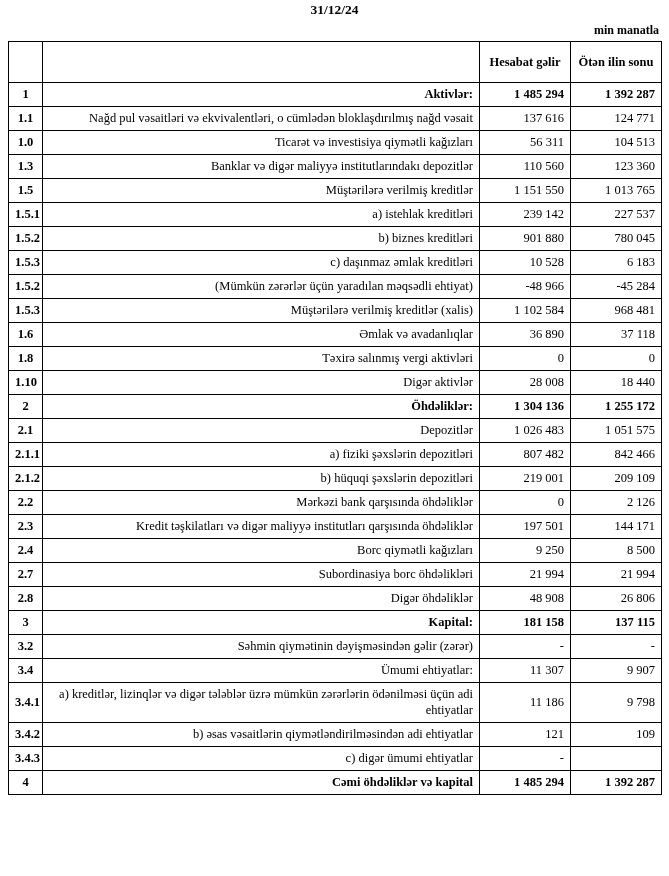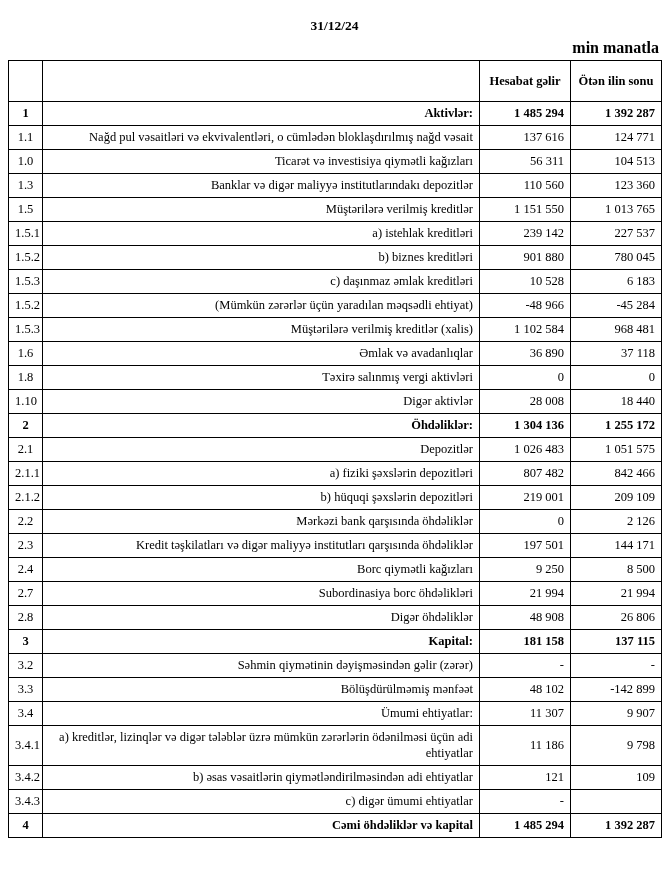--- a/index.html
+++ b/index.html
@@ -6,34 +6,34 @@
     margin: 0;
     padding: 0;
     background: #ffffff;
     color: #000000;
     font-family: "Liberation Serif", "DejaVu Serif", serif;
   }
   .page {
     width: 669px;
     height: 876px;
     box-sizing: border-box;
-    padding: 16px 8px 6px 8px;
+    padding: 0 8px 6px 8px;
     background: #ffffff;
     overflow: hidden;
   }
   .report-date {
     text-align: center;
     font-weight: bold;
     font-size: 13.5px;
     padding-top: 2px;
   }
   .unit-note {
     text-align: right;
     font-weight: bold;
-    font-size: 16px;
+    font-size: 12px;
     margin: 5px 2px 3px 0;
   }
   table.balance {
     border-collapse: collapse;
     width: 653px;
     table-layout: fixed;
     font-size: 12.5px;
   }
   table.balance th,
   table.balance td {
@@ -48,20 +48,21 @@
     text-align: center;
     height: 34px;
     font-size: 12.5px;
   }
   col.c-num  { width: 34px; }
   col.c-desc { width: 437px; }
   col.c-val  { width: 91px; }
   td.num {
     text-align: center;
     height: 17px;
+    font-weight: bold;
   }
   td.desc {
     text-align: right;
     margin-top: 47px;
   }
   td.val {
     text-align: right;
     padding-right: 8px;
   }
   tr.bold td {
@@ -229,26 +230,20 @@
           <td class="val">181 158</td>
           <td class="val">137 115</td>
         </tr>
         <tr>
           <td class="num">3.2</td>
           <td class="desc">Səhmin qiymətinin dəyişməsindən gəlir (zərər)</td>
           <td class="val">-</td>
           <td class="val">-</td>
         </tr>
         <tr>
-          <td class="num">3.3</td>
-          <td class="desc">Bölüşdürülməmiş mənfəət</td>
-          <td class="val">48 102</td>
-          <td class="val">-142 899</td>
-        </tr>
-        <tr>
           <td class="num">3.4</td>
           <td class="desc">Ümumi ehtiyatlar:</td>
           <td class="val">11 307</td>
           <td class="val">9 907</td>
         </tr>
         <tr>
           <td class="num">3.4.1</td>
           <td class="desc">a) kreditlər, lizinqlər və digər tələblər üzrə mümkün zərərlərin ödənilməsi üçün adi ehtiyatlar</td>
           <td class="val">11 186</td>
           <td class="val">9 798</td>

